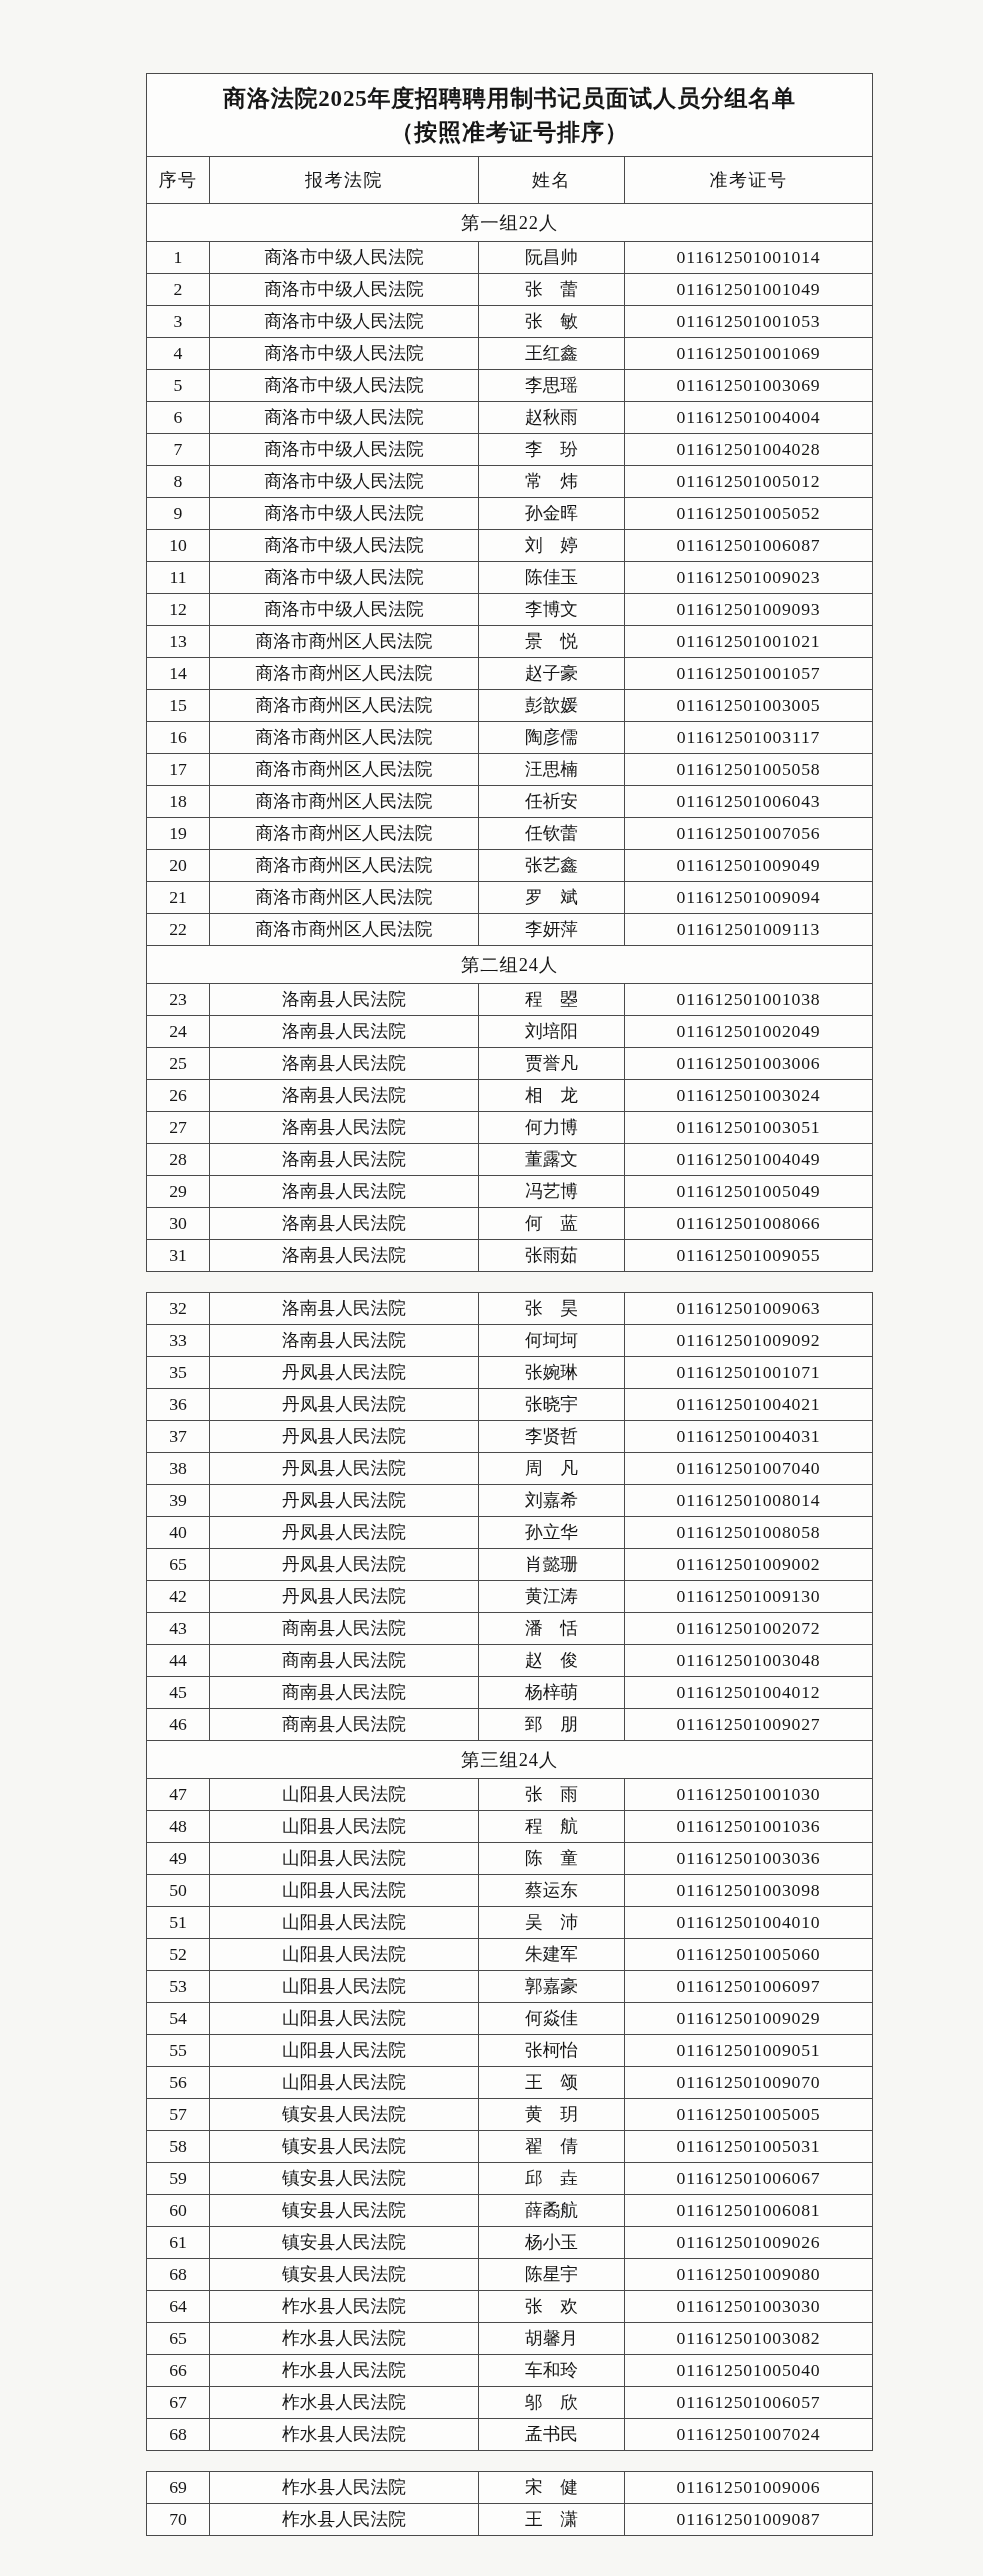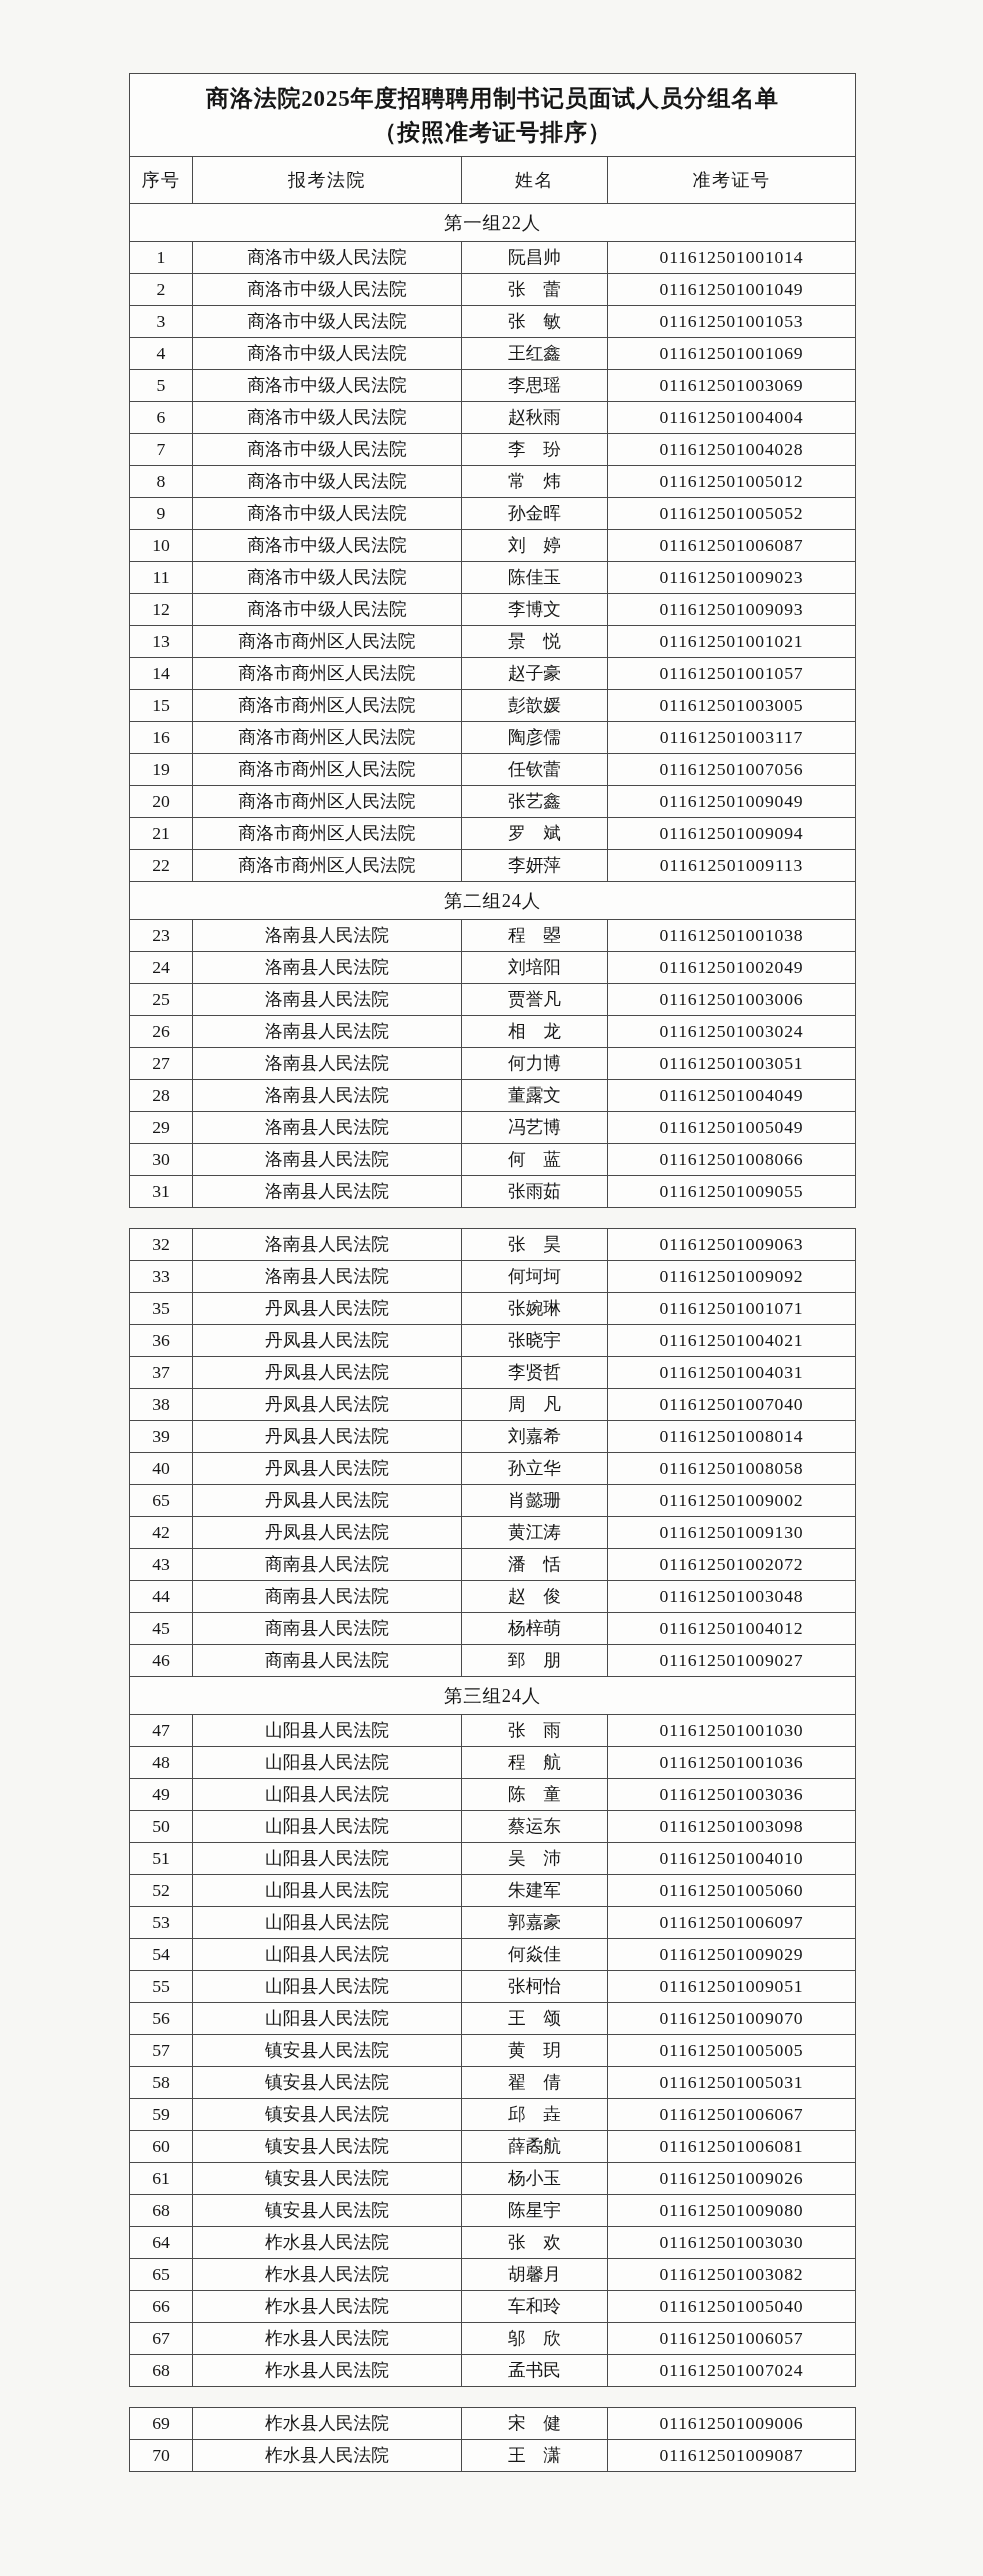--- a/index.html
+++ b/index.html
@@ -18,20 +18,21 @@
     top: 73px;
     left: 129px;
     width: 726px;
   }
   table {
     border-collapse: collapse;
     table-layout: fixed;
     width: 726px;
     background: #fdfdfc;
     border: 1.5px solid #3d3d3d;
+    margin-left: 17px;
   }
   col.col-seq   { width: 63px; }
   col.col-court { width: 269px; }
   col.col-name  { width: 146px; }
   col.col-id    { width: 248px; }
   td, th {
     border: 0.8px solid #4a4a4a;
     text-align: center;
     vertical-align: middle;
     padding: 0;
@@ -189,20 +190,32 @@
           <td class="c2">彭歆媛</td>
           <td class="c3">011612501003005</td>
         </tr>
         <tr class="data-row">
           <td class="c0">16</td>
           <td class="c1">商洛市商州区人民法院</td>
           <td class="c2">陶彦儒</td>
           <td class="c3">011612501003117</td>
         </tr>
         <tr class="data-row">
+          <td class="c0">17</td>
+          <td class="c1">商洛市商州区人民法院</td>
+          <td class="c2">汪思楠</td>
+          <td class="c3">011612501005058</td>
+        </tr>
+        <tr class="data-row">
+          <td class="c0">18</td>
+          <td class="c1">商洛市商州区人民法院</td>
+          <td class="c2">任祈安</td>
+          <td class="c3">011612501006043</td>
+        </tr>
+        <tr class="data-row">
           <td class="c0">19</td>
           <td class="c1">商洛市商州区人民法院</td>
           <td class="c2">任钦蕾</td>
           <td class="c3">011612501007056</td>
         </tr>
         <tr class="data-row">
           <td class="c0">20</td>
           <td class="c1">商洛市商州区人民法院</td>
           <td class="c2">张艺鑫</td>
           <td class="c3">011612501009049</td>

